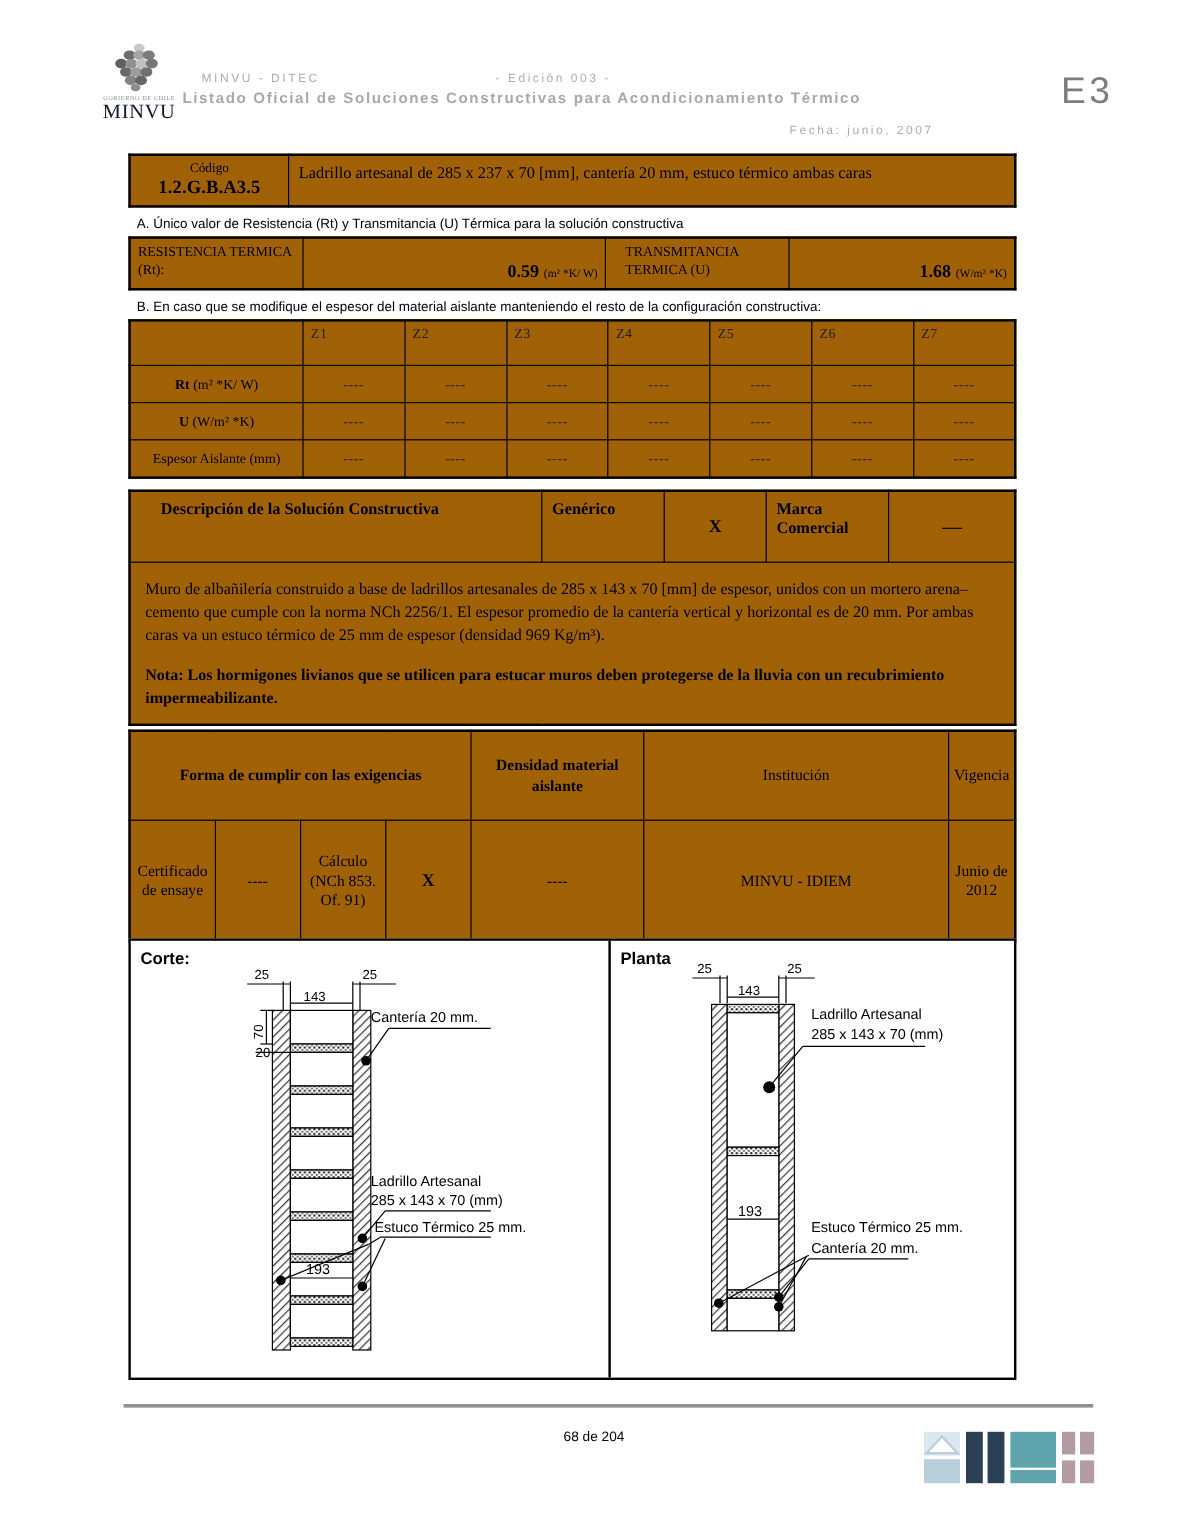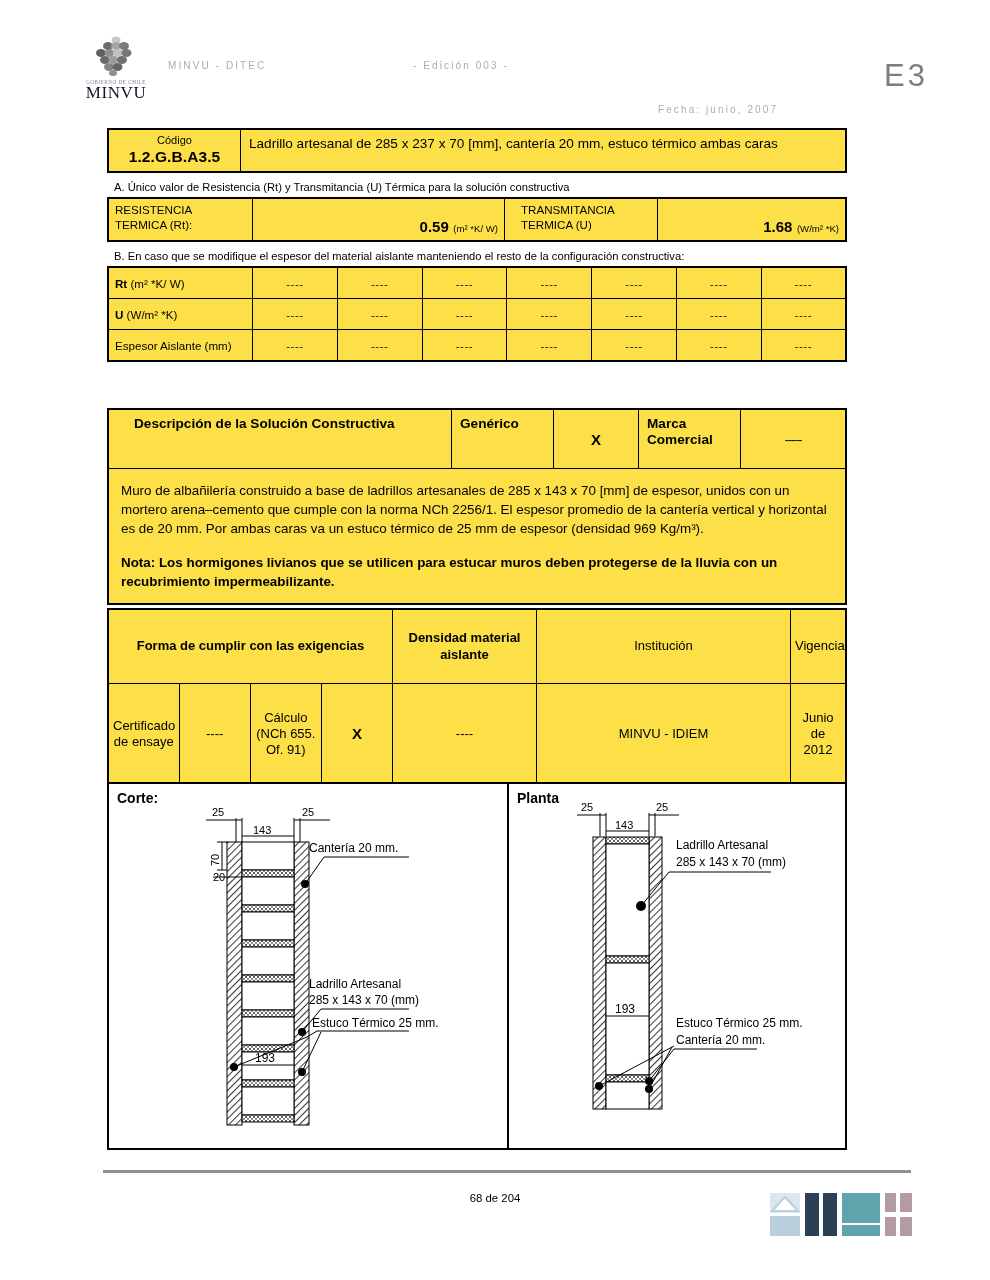--- a/index.html
+++ b/index.html
@@ -76,21 +76,22 @@
     font-size: 31px;
     letter-spacing: 3px;
     color: #7d7d7d;
     font-family: "Liberation Sans", sans-serif;
   }
 
   
   .tbl {
     border-collapse: collapse;
     table-layout: fixed;
-    background: #fde047;
+    background: #a16207;
+    font-family: Liberation Serif, serif;
   }
   .tbl td { border: 1px solid #000; vertical-align: top; }
   .outer-thick { border: 2.5px solid #000; }
 
   
   .code-table {
     position: absolute;
     left: 107px; top: 128px;
     width: 740px;
   }
@@ -129,21 +130,21 @@
   .a-val .unit { font-size: 9.6px; }
 
   
   .b-table {
     position: absolute;
     left: 107px; top: 266px;
     width: 740px;
   }
   .b-table td { padding: 4px 6px; font-size: 11.6px; }
   .b-table .hdrrow td { height: 28px; vertical-align: top; }
-  .b-table .datarow td { height: 22px; vertical-align: middle; }
+  .b-table .datarow td { height: 22px; vertical-align: middle; text-align: center; }
   .b-table .zc { text-align: center; color: #222; letter-spacing: .5px; }
   .b-rowlabel { width: 131px; }
   .b-rowlabel b { font-weight: bold; }
 
   
   .desc-table {
     position: absolute;
     left: 107px; top: 408px;
     width: 740px;
   }
@@ -243,20 +244,21 @@
     <div class="logo-gov">GOBIERNO DE CHILE</div>
     <div class="logo-name">MINVU</div>
   </div>
 
   <div class="hdr-line1">
     <span class="hdr-l1-a">MINVU - DITEC</span>
     <span class="hdr-l1-b">- Edición 003 -</span>
     <span class="hdr-l1-c">Fecha: junio, 2007</span>
   </div>
 
+  <div class="hdr-line2">Listado Oficial de Soluciones Constructivas para Acondicionamiento Térmico</div>
   <div class="hdr-code">E3</div>
 </div>
 
 <table class="tbl outer-thick code-table">
   <tbody>
       <tr>
     <td class="cell-codigo">
       <div class="lbl">Código</div>
       <div class="val">1.2.G.B.A3.5</div>
     </td>
@@ -281,20 +283,30 @@
       <span class="unit">(W/m² *K)</span>
     </td>
   </tr>
 </tbody>
   </table>
 
 <div class="sec-caption" style="left:114px; top:250px;">B. En caso que se modifique el espesor del material aislante manteniendo el resto de la configuración constructiva:</div>
 
 <table class="tbl outer-thick b-table">
   <tbody>
+      <tr class="hdrrow">
+    <td class="b-rowlabel"></td>
+    <td class="zc" style="text-align:left;">Z1</td>
+    <td class="zc" style="text-align:left;">Z2</td>
+    <td class="zc" style="text-align:left;">Z3</td>
+    <td class="zc" style="text-align:left;">Z4</td>
+    <td class="zc" style="text-align:left;">Z5</td>
+    <td class="zc" style="text-align:left;">Z6</td>
+    <td class="zc" style="text-align:left;">Z7</td>
+  </tr>
   <tr class="datarow">
     <td class="b-rowlabel">
       <b>Rt</b><span> (m² *K/ W)</span>
     </td>
     <td class="zc">----</td>
     <td class="zc">----</td>
     <td class="zc">----</td>
     <td class="zc">----</td>
     <td class="zc">----</td>
     <td class="zc">----</td>
@@ -347,21 +359,21 @@
   <tbody>
       <tr class="chead">
     <td class="c-head-forma" colspan="4" style="width:275px;">Forma de cumplir con las exigencias</td>
     <td style="width:135px;">Densidad material aislante</td>
     <td style="width:245px; font-weight:normal;">Institución</td>
     <td style="font-weight:normal;">Vigencia</td>
   </tr>
   <tr class="cbody">
     <td style="width:88px;">Certificado de ensaye</td>
     <td style="width:56px;">----</td>
-    <td style="width:70px;">Cálculo (NCh 655. Of. 91)</td>
+    <td style="width:70px;">Cálculo (NCh 853. Of. 91)</td>
     <td style="width:61px; font-size:15px; font-weight:bold;">X</td>
     <td>----</td>
     <td>MINVU - IDIEM</td>
     <td>Junio  de 2012</td>
   </tr>
 </tbody>
   </table>
 
 <div class="diagrams">
 

